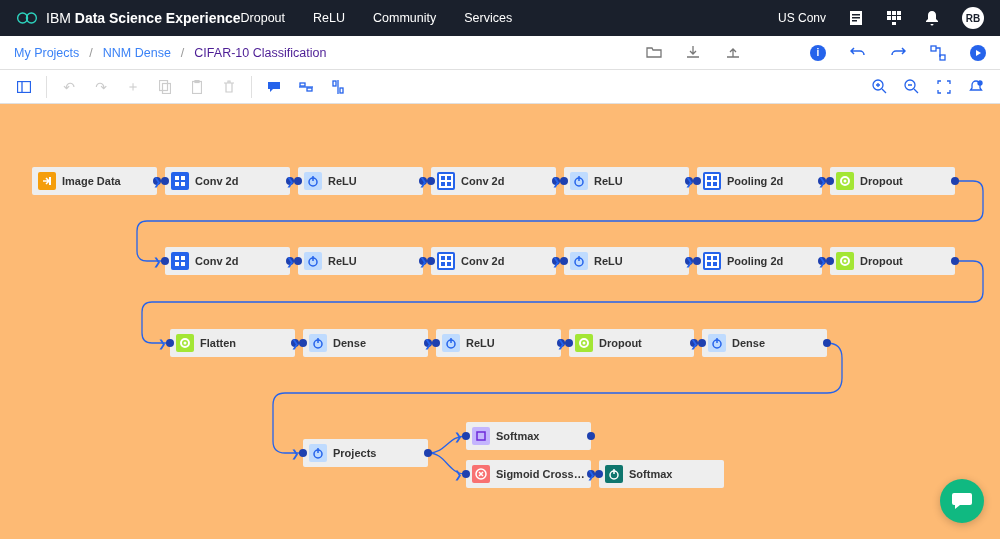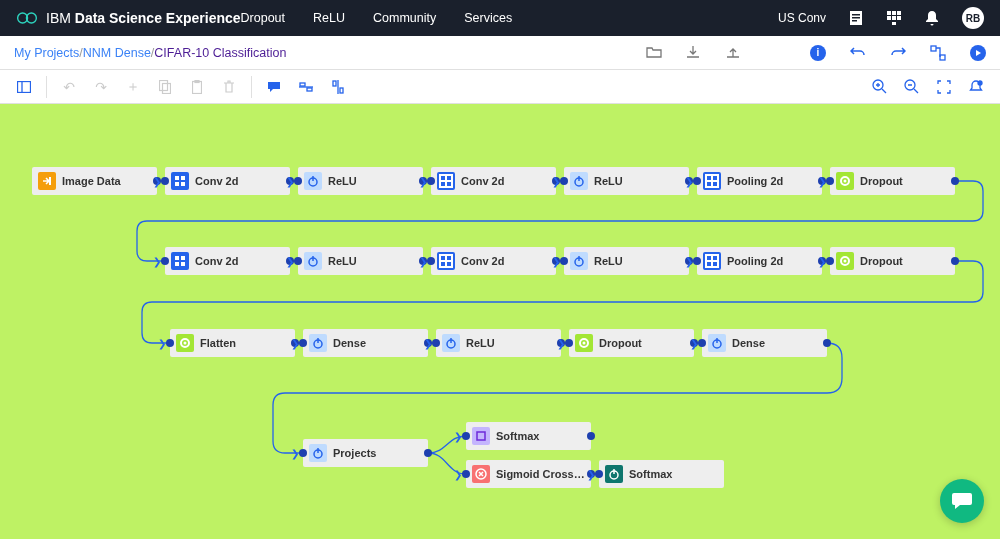--- a/index.html
+++ b/index.html
@@ -11,35 +11,35 @@
 .brand-logo { width: 22px; height: 14px; }
 .brand-name { font-weight: 400; }
 .brand-name b { font-weight: 700; }
 .nav { display: flex; gap: 28px; font-size: 12.5px; }
 .nav a { color: #fff; text-decoration: none; cursor: pointer; }
 .topbar-right { display: flex; align-items: center; gap: 22px; font-size: 12px; }
 .topbar-right .icon { width: 16px; height: 16px; display: inline-flex; align-items: center; justify-content: center; cursor: pointer; }
 .avatar { width: 22px; height: 22px; border-radius: 50%; background: #fff; color: #1a202c; display: flex; align-items: center; justify-content: center; font-size: 10px; font-weight: 700; cursor: pointer; }
 
 .subbar { background: #fff; border-bottom: 1px solid #e0e0e0; height: 34px; display: flex; align-items: center; padding: 0 14px; justify-content: space-between; font-size: 12.5px; }
-.crumbs { display: flex; align-items: flex-start; }
+.crumbs { display: flex; align-items: flex-start; gap: 10px; }
 .crumbs a { color: #3b82f6; text-decoration: none; cursor: pointer; }
 .crumbs .sep { color: #999; }
 .crumbs .current { color: #4c1d95; }
 .subbar-right { display: flex; gap: 24px; align-items: center; }
 .subbar-right .icon { width: 16px; height: 16px; cursor: pointer; color: #777; }
 .subbar-right .iconblue { color: #2563eb; }
 .subbar-right .circle { width: 16px; height: 16px; border-radius: 50%; background: #2563eb; display:flex;align-items:center;justify-content:center;color:#fff;font-size:10px;font-weight:700; }
 
 .toolbar { background: #fff; border-bottom: 1px solid #e0e0e0; height: 34px; display: flex; align-items: center; padding: 0 8px; justify-content: space-between; }
 .toolbar-left, .toolbar-right { display: flex; align-items: center; }
 .toolbar .btn { width: 32px; height: 30px; display: flex; align-items: center; justify-content: center; color: #888; cursor: pointer; font-size: 14px; }
 .toolbar .sep { width: 1px; height: 22px; background: #e0e0e0; margin: 0 6px; }
 
-.canvas { position: relative; width: 1000px; height: 435px; background: #bef264; overflow: hidden; }
+.canvas { position: relative; width: 1000px; height: 435px; background: #fdba74; overflow: hidden; }
 svg.wires { position: absolute; inset: 0; width: 100%; height: 100%; pointer-events: none; }
 .node { position: absolute; width: 125px; height: 28px; background: #eee; border-radius: 2px; display: flex; align-items: center; font-size: 11px; color: #333; cursor: move; }
 .node .icon { width: 18px; height: 18px; margin: 0 6px; border-radius: 2px; display: flex; align-items: center; justify-content: center; flex-shrink: 0; }
 .node .label { font-weight: 700; white-space: nowrap; overflow: hidden; text-overflow: ellipsis; flex: 1; padding-right: 4px; }
 .port { position: absolute; width: 8px; height: 8px; border-radius: 50%; background: #1e40af; top: 50%; transform: translateY(-50%); }
 .port.in { left: -4px; }
 .port.out { right: -4px; }
 .chev { position: absolute; left: -12px; top: 50%; transform: translateY(-50%); color: #2563eb; font-size: 10px; }
 
 .ic-orange { background: #f59e0b; }

